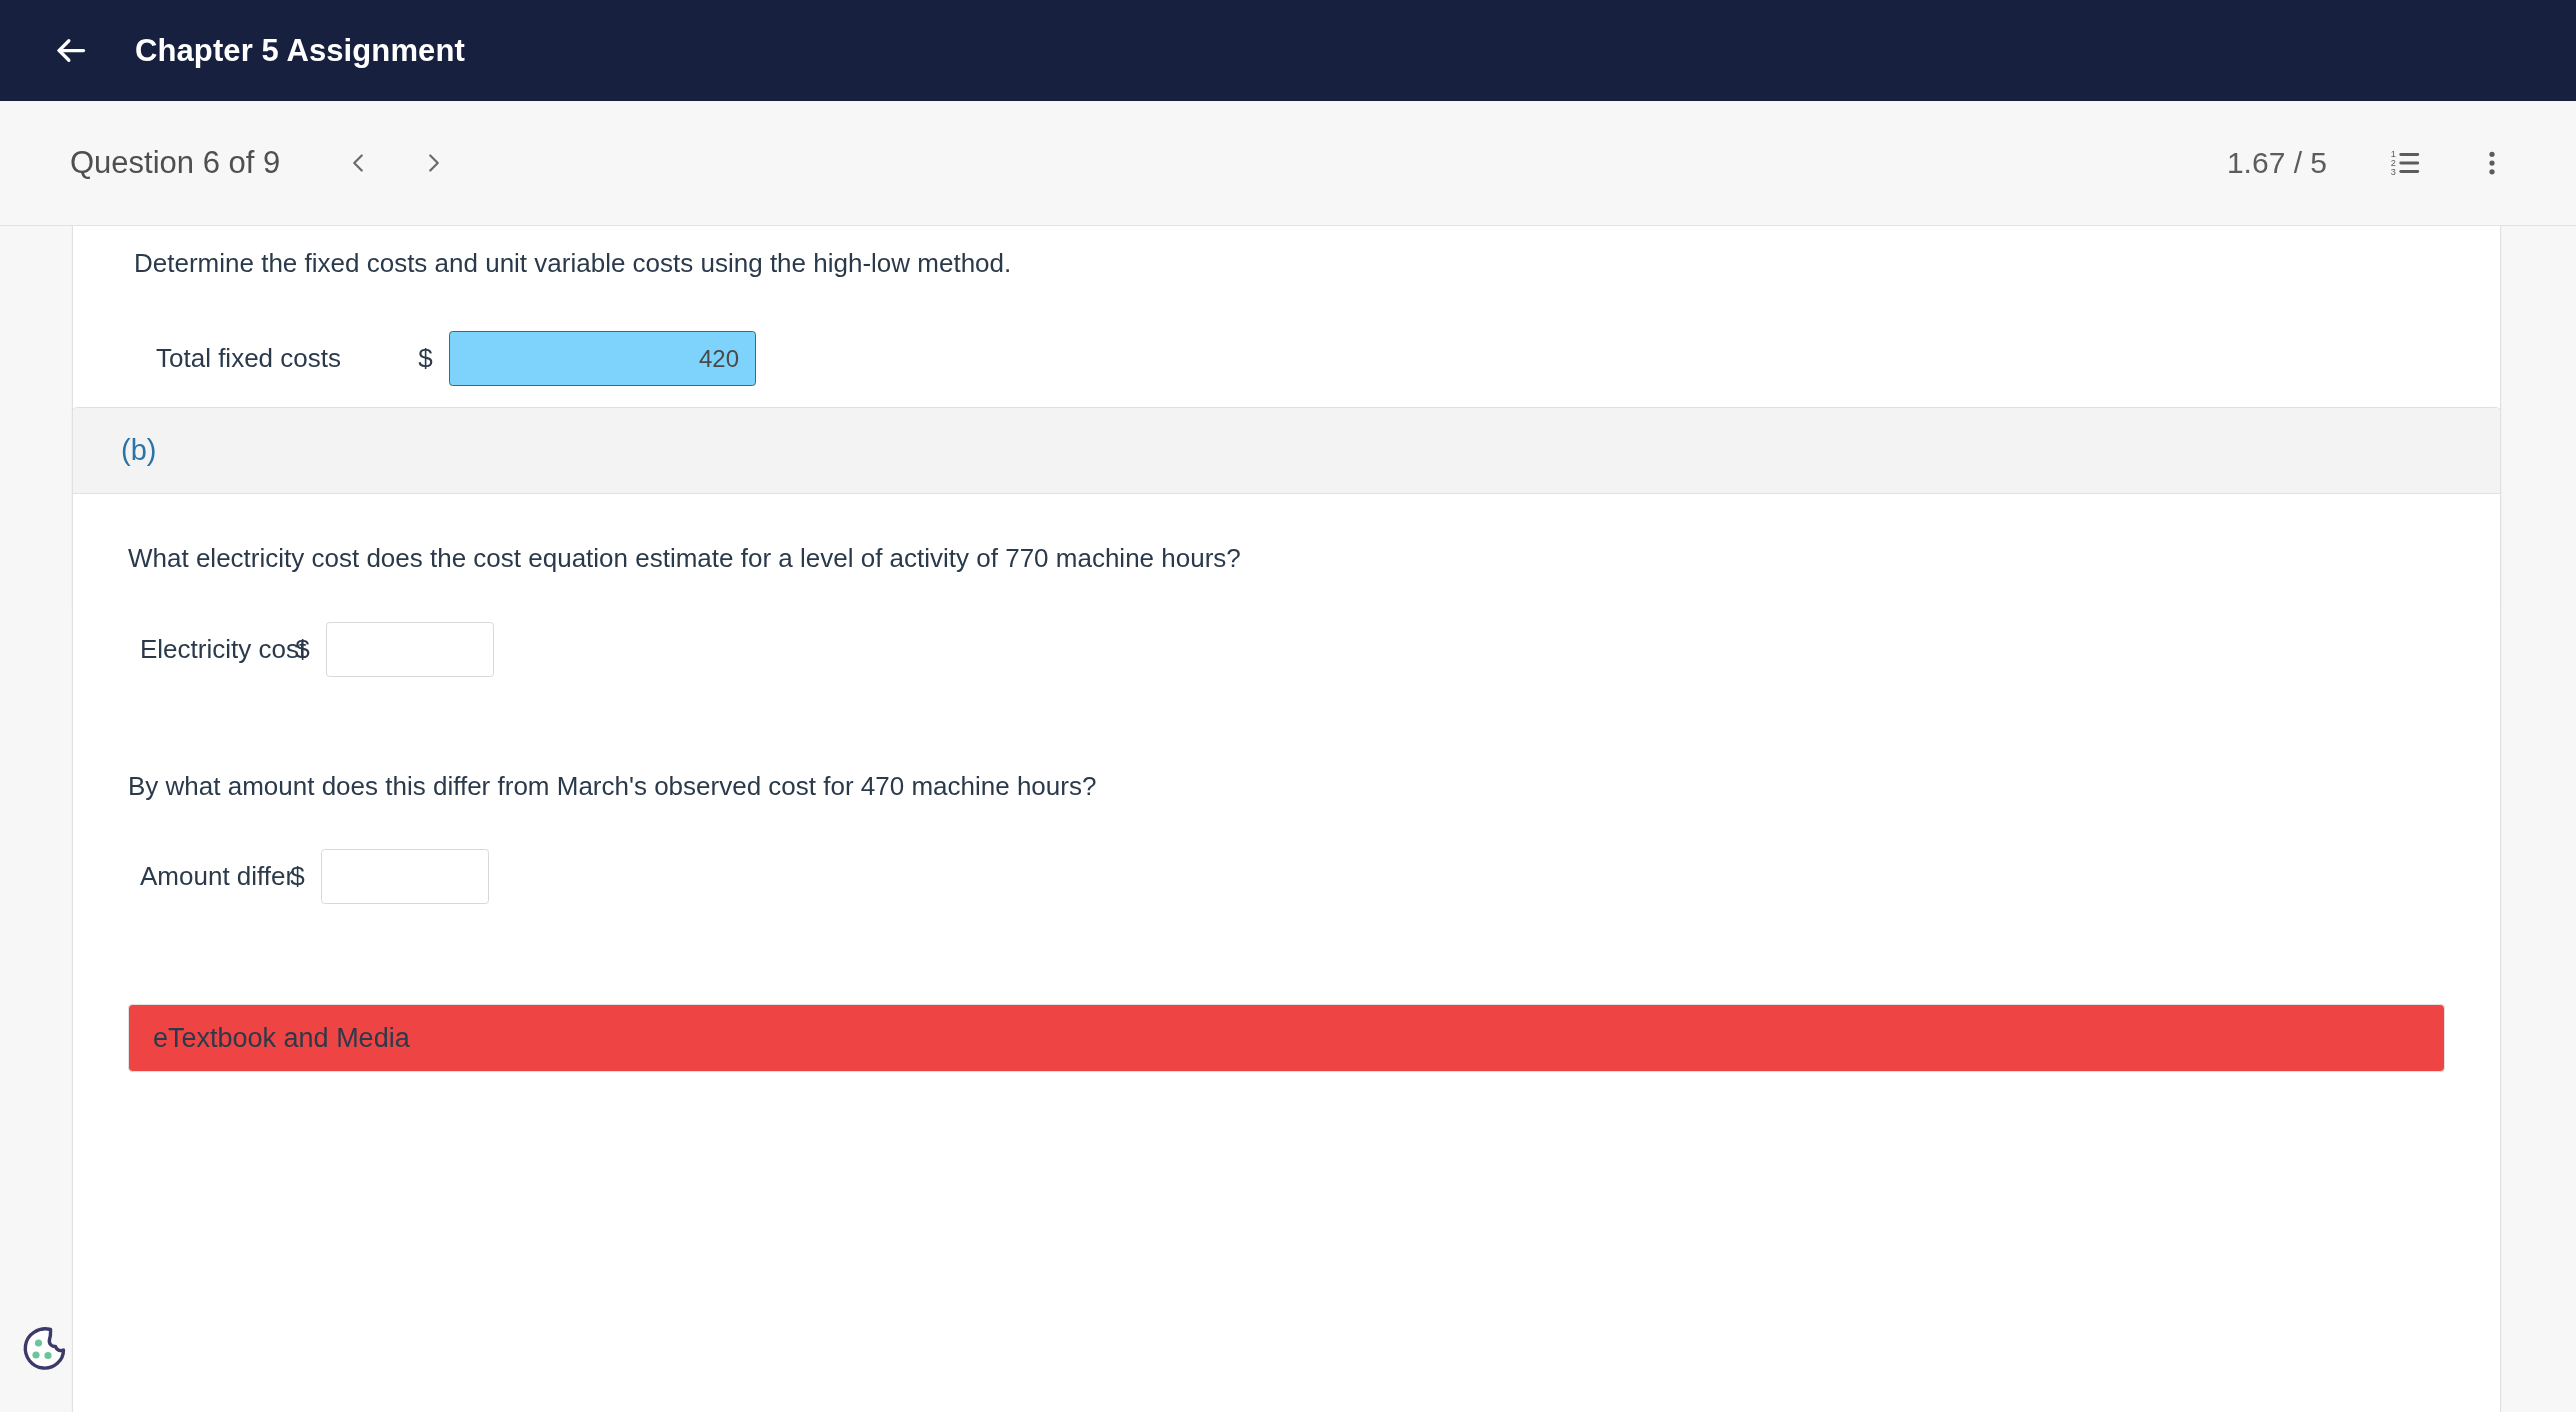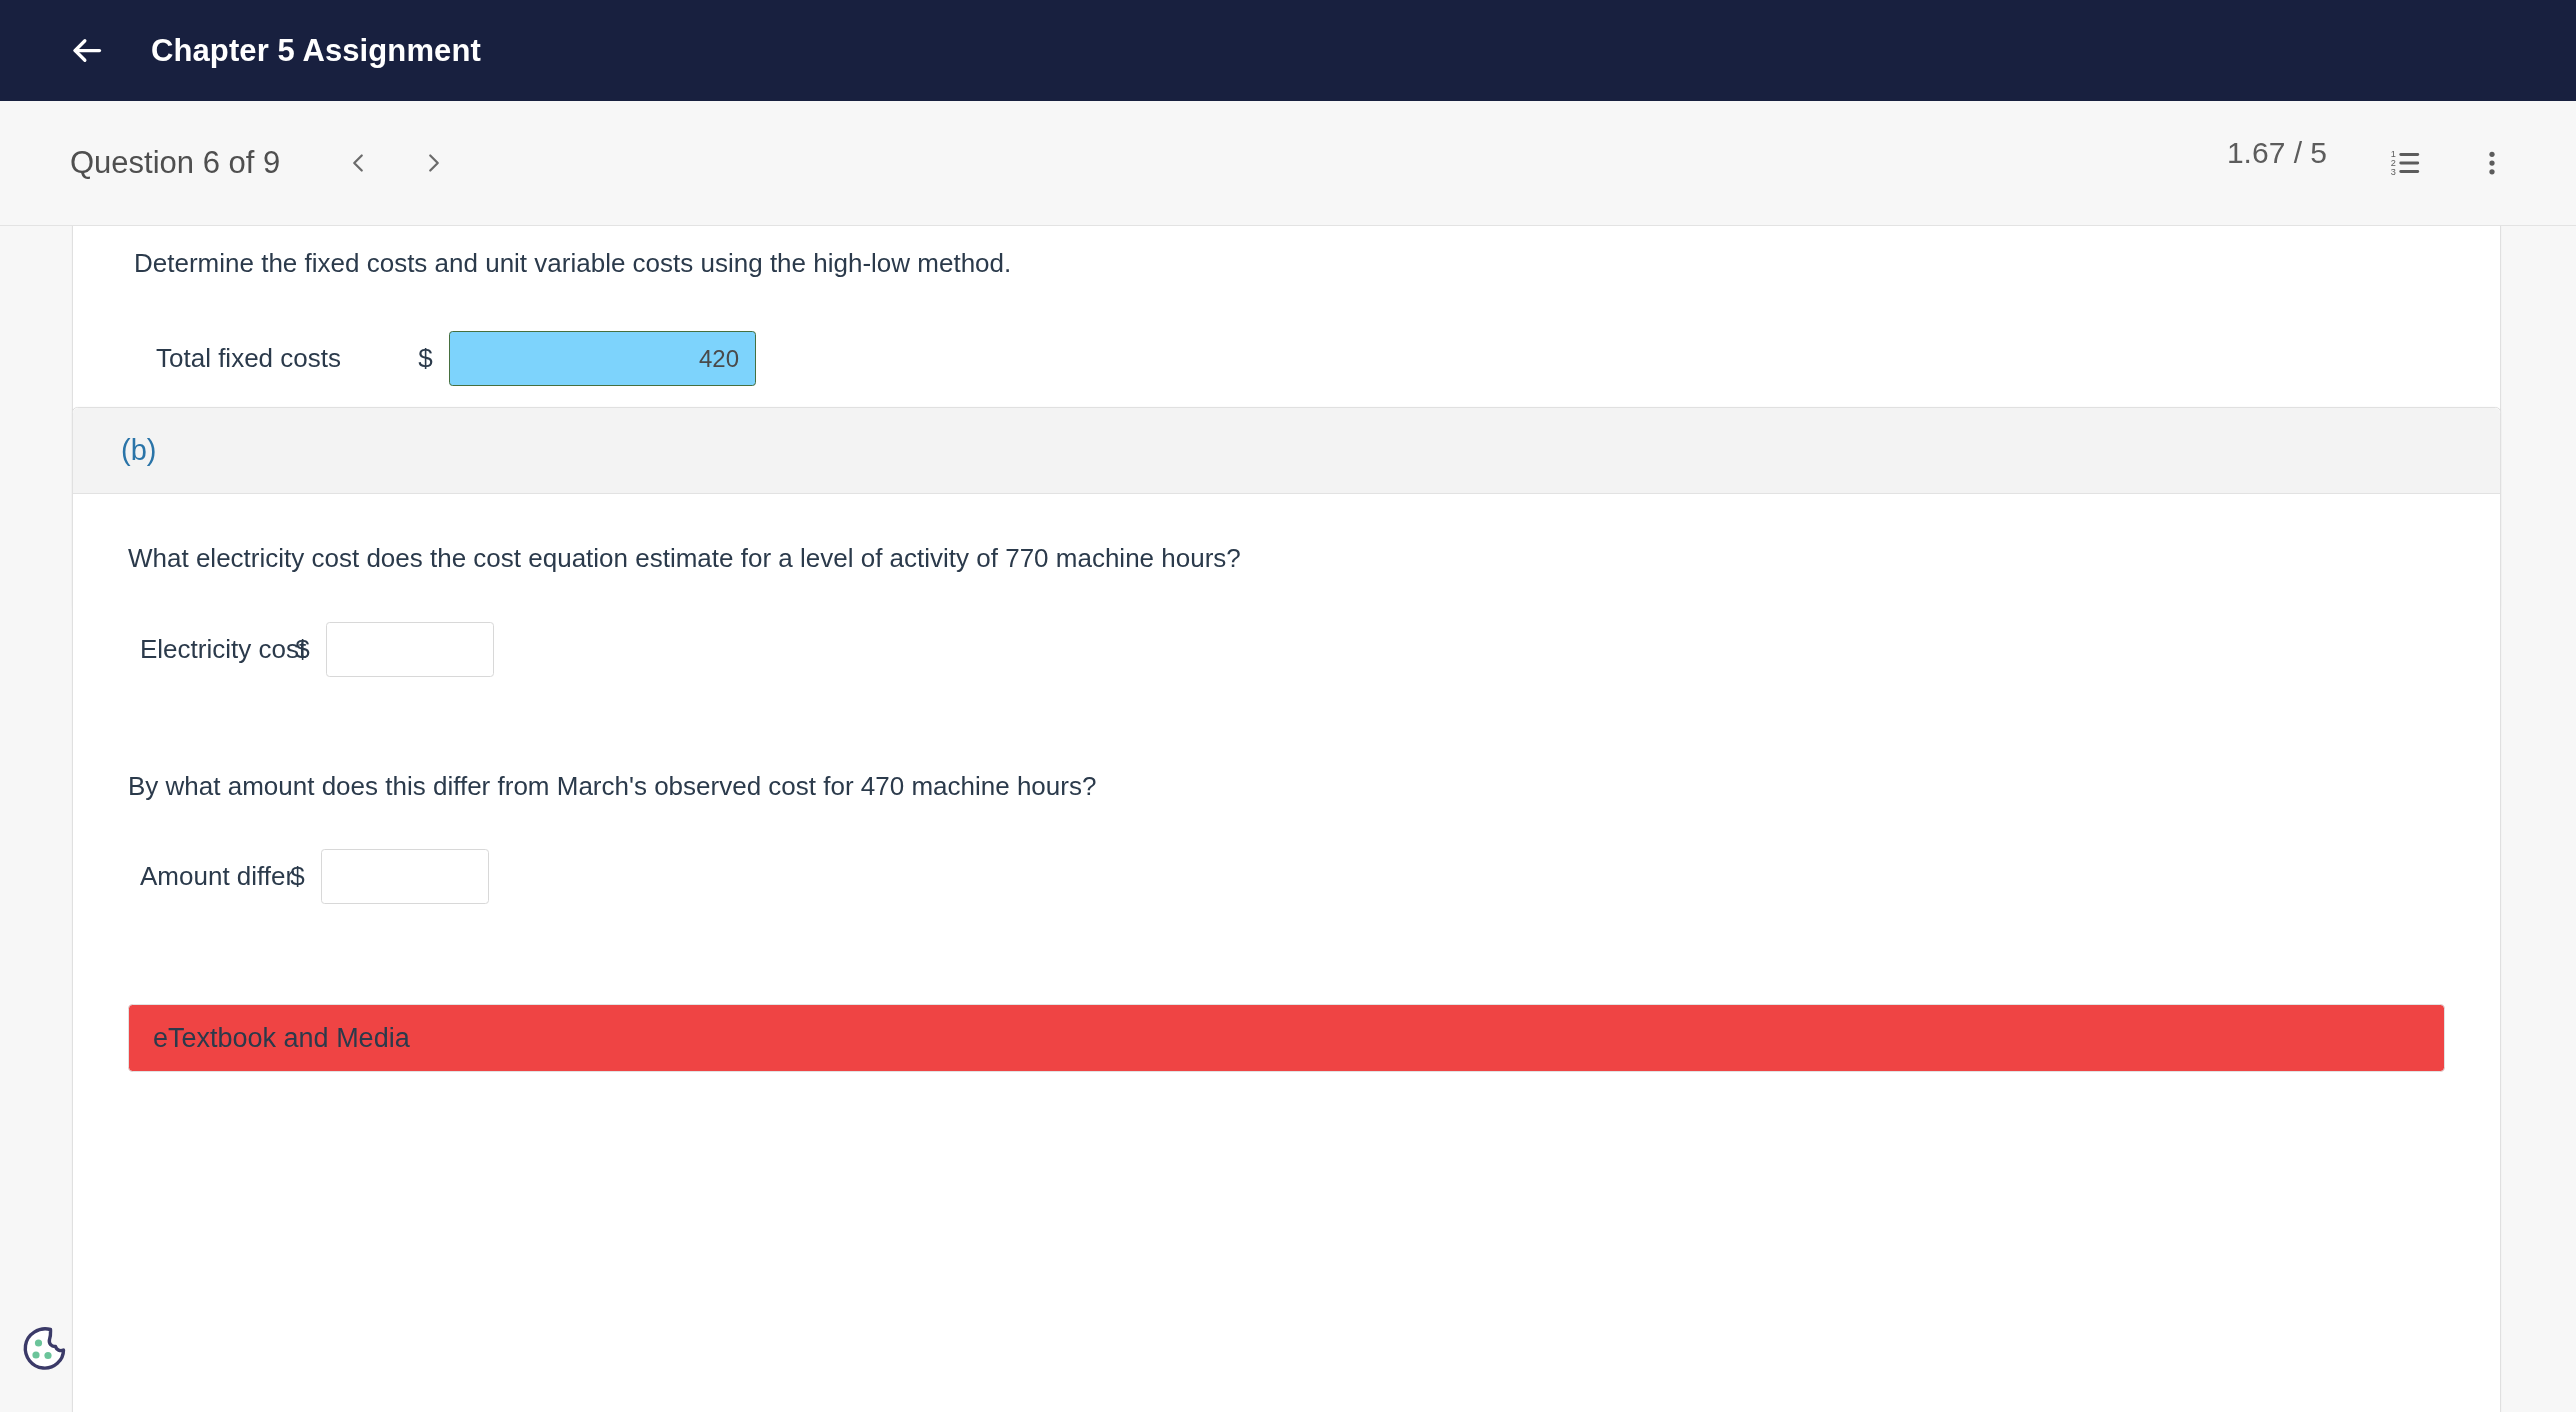--- a/index.html
+++ b/index.html
@@ -19,21 +19,21 @@
   }
 
   
   .topbar {
     position: absolute;
     left: 0; top: 0;
     width: 2576px; height: 101px;
     background: #18203f;
     display: flex;
     align-items: center;
-    padding-left: 62px;
+    padding-left: 46px;
     gap: 41px;
   }
   .back-btn {
     width: 48px; height: 48px;
     display: flex; align-items: center; justify-content: center;
     cursor: pointer;
     flex: 0 0 auto;
   }
   .back-btn svg { display: block; }
   .topbar-title {
@@ -71,21 +71,21 @@
   .nav-arrow {
     width: 55px; height: 55px;
     display: flex; align-items: center; justify-content: center;
     cursor: pointer;
     color: #6b6b6b;
   }
   .nav-arrow svg { display: block; }
   .subbar-right {
     margin-left: auto;
     display: flex;
-    align-items: flex-start;
+    align-items: center;
     padding-right: 57px;
     gap: 0;
   }
   .score {
     font-size: 30px;
     color: #5c5c5c;
     font-weight: 400;
     white-space: nowrap;
     margin-right: 50px;
   }

